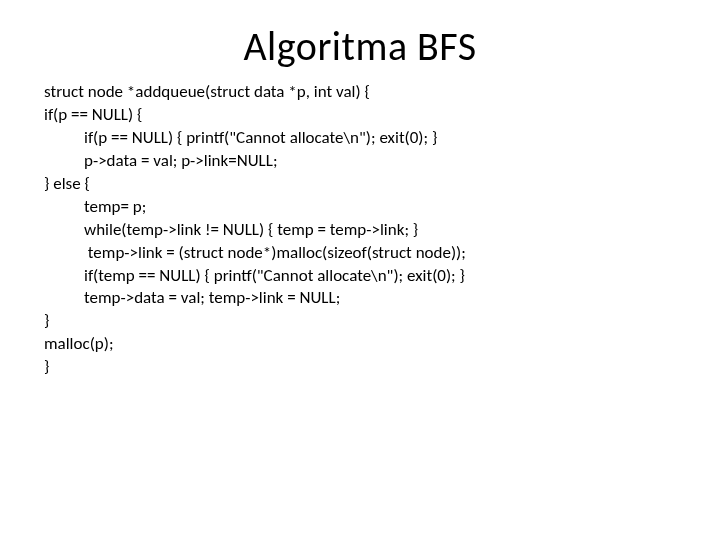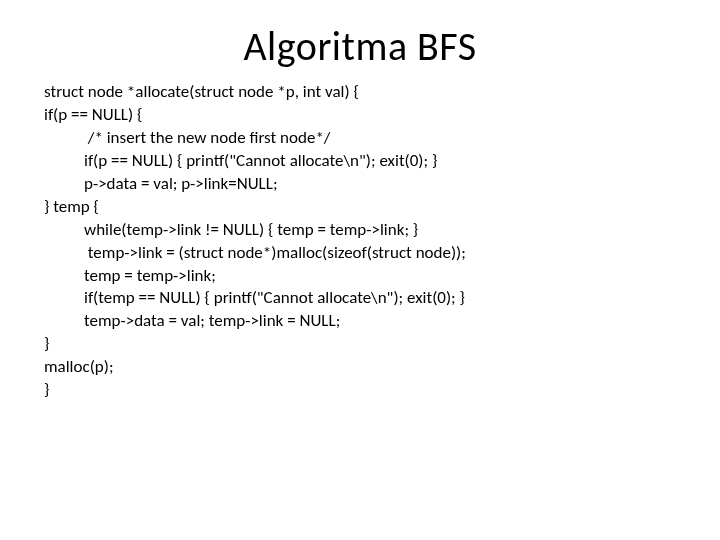--- a/index.html
+++ b/index.html
@@ -36,28 +36,27 @@
     white-space: pre;
   }
   .indent1 { padding-left: 40px; }
 </style>
 </head>
 <body>
 
 <div class="slide">
   <div class="title">Algoritma BFS</div>
   <div class="code-block">
-    <div class="code-line">struct node *allocate(struct node *p, int val) {</div>
+    <div class="code-line">struct node *addqueue(struct data *p, int val) {</div>
     <div class="code-line">if(p == NULL) {</div>
-    <div class="code-line indent1"> /* insert the new node first node*/</div>
     <div class="code-line indent1">if(p == NULL) { printf("Cannot allocate\n"); exit(0); }</div>
     <div class="code-line indent1">p-&gt;data = val; p-&gt;link=NULL;</div>
-    <div class="code-line">} temp {</div>
+    <div class="code-line">} else {</div>
+    <div class="code-line indent1">temp= p;</div>
     <div class="code-line indent1">while(temp-&gt;link != NULL) { temp = temp-&gt;link; }</div>
     <div class="code-line indent1"> temp-&gt;link = (struct node*)malloc(sizeof(struct node));</div>
-    <div class="code-line indent1">temp = temp-&gt;link;</div>
     <div class="code-line indent1">if(temp == NULL) { printf("Cannot allocate\n"); exit(0); }</div>
     <div class="code-line indent1">temp-&gt;data = val; temp-&gt;link = NULL;</div>
     <div class="code-line">}</div>
     <div class="code-line">malloc(p);</div>
     <div class="code-line">}</div>
   </div>
 </div>
 
 </body></html>

